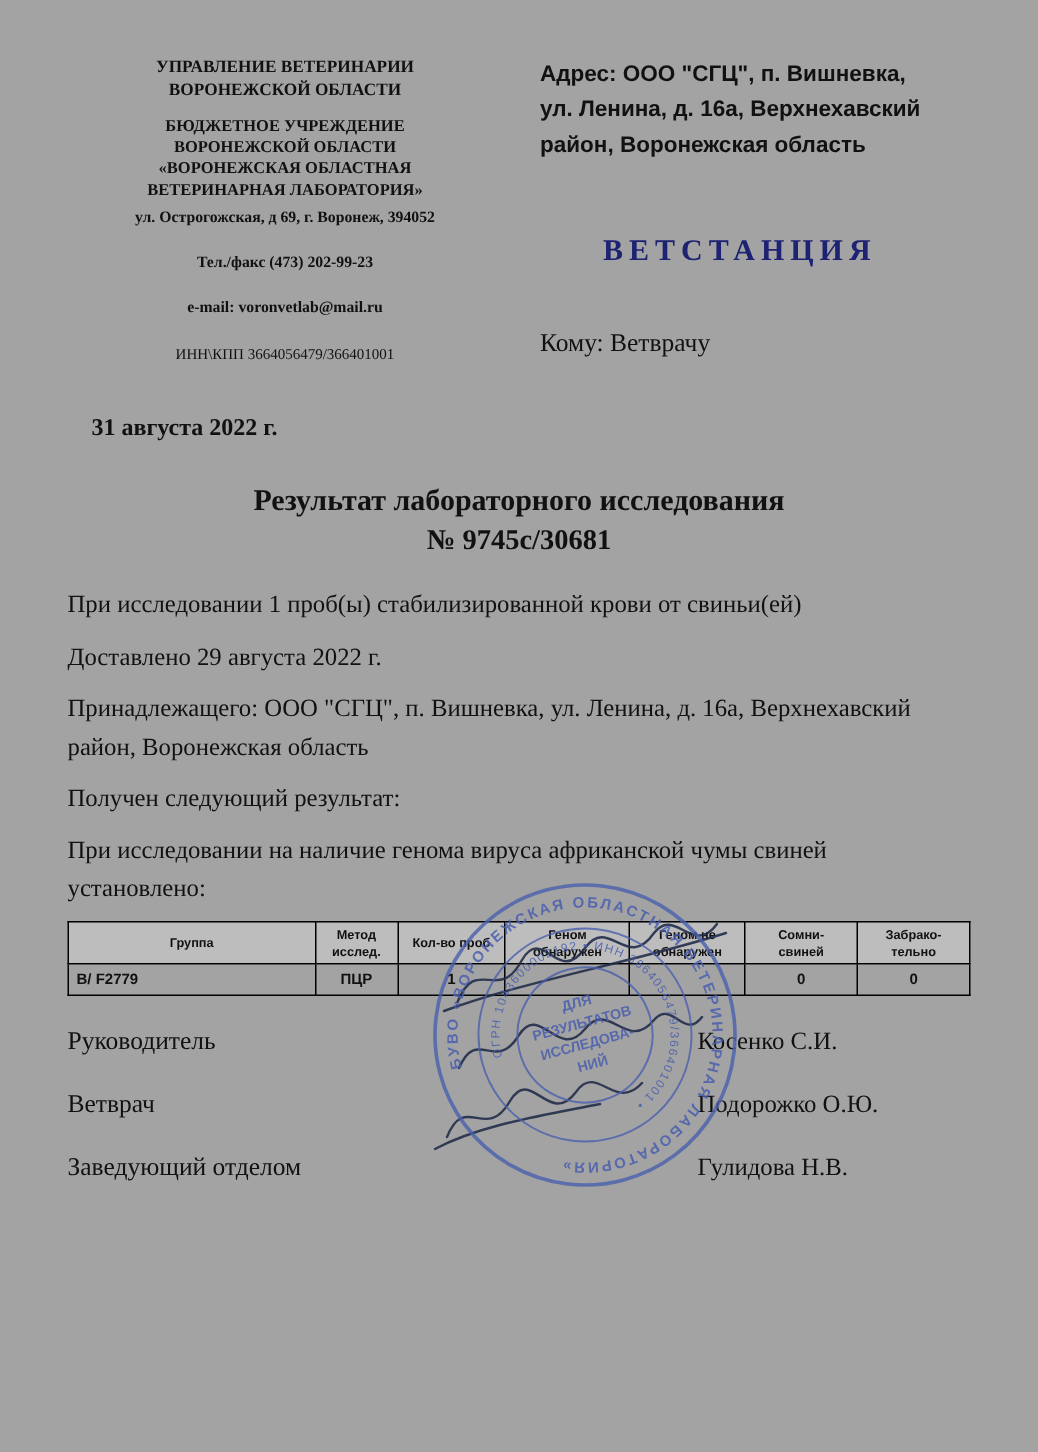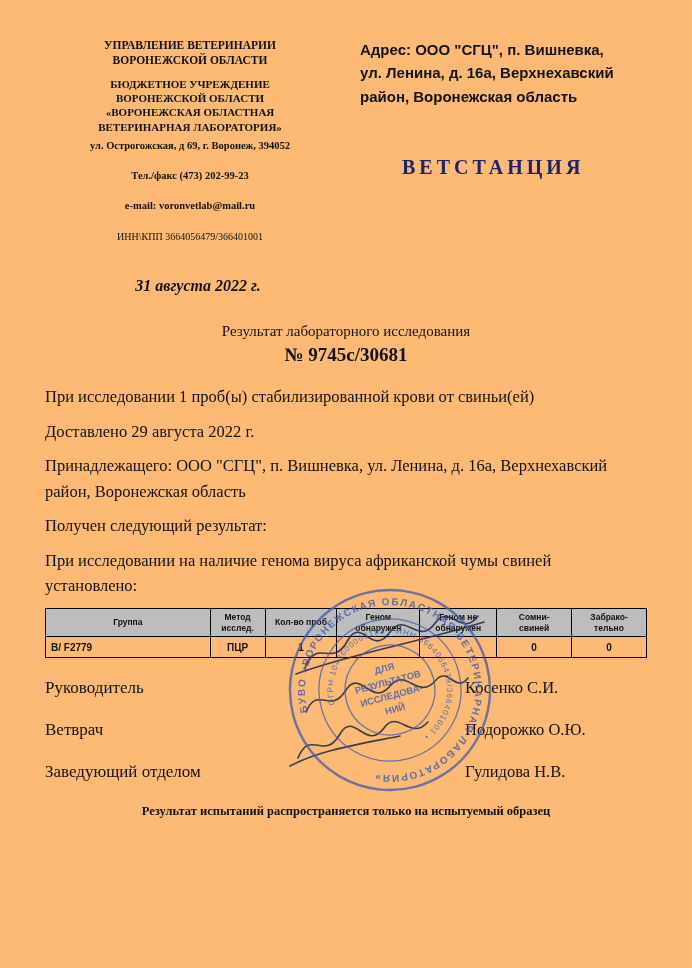--- a/index.html
+++ b/index.html
@@ -6,21 +6,21 @@
   html, body { background: #ffffff; }
   body {
     font-family: "Liberation Serif", "DejaVu Serif", serif;
     color: #111;
   }
   .page {
     position: relative;
     width: 692px;
     height: 968px;
     margin: 0 auto;
-    background: #fdba74;
+    background: #a3a3a3;
     padding: 38px 45px 0 45px;
     overflow: hidden;
   }
   .pre { white-space: pre-line; }
 
   
   .letterhead { display: flex; justify-content: space-between; }
   .sender-col { width: 290px; text-align: center; }
   .recipient-col { width: 287px; }
 
@@ -29,39 +29,39 @@
     font-weight: bold; font-size: 11.5px; line-height: 1.3;
   }
   .sender-inst {
     margin-top: 9px;
     font-weight: bold; font-size: 11px; line-height: 1.3;
   }
   .sender-line  { font-size: 10.5px; font-weight: bold; line-height: 1.35; margin-top: 16px; }
   .sender-line.light { font-weight: normal; font-size: 10px; }
   .sender-addr { margin-top: 5px; }
   .doc-date {
-    margin-top: 34px; margin-left: 16px; text-align: center;
-    font-weight: bold; font-size: 16px; font-style: italic;
+    margin-top: 34px; margin-left: 16px; text-align: left;
+    font-weight: bold; font-size: 16px;
   }
 
   .recipient-addr {
     font-family: "Liberation Sans", "DejaVu Sans", sans-serif;
     font-weight: bold; font-size: 15px; line-height: 1.55;
   }
   .vetstation {
     margin-top: 48px; margin-left: 42px;
     font-family: "Liberation Serif", serif;
     font-weight: bold; font-size: 20px; letter-spacing: 4px;
     color: #1e2272;
   }
   .recipient-to { margin-top: 40px; font-size: 17px; }
 
   
   .report-title { margin-top: 28px; text-align: center; }
-  .report-title .t1 { font-weight: normal; font-size: 15px; }
+  .report-title .t1 { font-weight: bold; font-size: 20px; }
   .report-title .t2 { font-weight: bold; font-size: 19px; margin-top: 4px; }
 
   
   .body-text { margin-top: 18px; font-size: 16.5px; line-height: 1.55; }
   .body-text p { margin-bottom: 9px; }
 
   
   table.rtable {
     width: 602px; margin-top: 8px;
     border-collapse: collapse;
@@ -120,20 +120,21 @@
       <div class="sender-line">Тел./факс  (473) 202-99-23</div>
       <div class="sender-line">e-mail: voronvetlab@mail.ru</div>
       <div class="sender-line light">ИНН\КПП 3664056479/366401001</div>
       <div class="doc-date">31 августа 2022 г.</div>
     </div>
     <div class="recipient-col">
       <div class="recipient-addr pre">Адрес: ООО "СГЦ", п. Вишневка,
 ул. Ленина, д. 16а, Верхнехавский
 район, Воронежская область</div>
       <div class="vetstation">ВЕТСТАНЦИЯ</div>
+      <div class="recipient-to">Кому: Ветврачу</div>
     </div>
   </div>
 
   <div class="report-title">
     <div class="t1">Результат лабораторного исследования</div>
     <div class="t2">№ 9745с/30681</div>
   </div>
 
   <div class="body-text">
     <p>При исследовании 1 проб(ы) стабилизированной крови от свиньи(ей)</p>
@@ -190,21 +191,20 @@
     <div class="sig-row">
       <div class="sig-role">Ветврач</div>
       <div class="sig-name">Подорожко О.Ю.</div>
     </div>
     <div class="sig-row">
       <div class="sig-role">Заведующий отделом</div>
       <div class="sig-name">Гулидова Н.В.</div>
     </div>
   </div>
 
-  <div class="footer-note">Результат испытаний распространяется только на испытуемый образец</div>
 
   <svg class="ink-overlay" viewBox="0 0 692 968" xmlns="http://www.w3.org/2000/svg" aria-hidden="true">
 
     <g>
       <path class="sig-ink" d="M305,668 C318,636 332,670 348,640 C362,616 372,658 390,632 C406,610 418,648 436,622 C450,604 462,638 478,616"></path>
       <path class="sig-ink" d="M296,674 C350,654 420,642 484,622"></path>
     </g>
     <g>
       <path class="sig-ink" d="M306,712 C318,684 330,716 346,690 C360,668 372,708 390,686 C406,666 418,702 436,680 C448,666 456,694 468,678"></path>
     </g>

